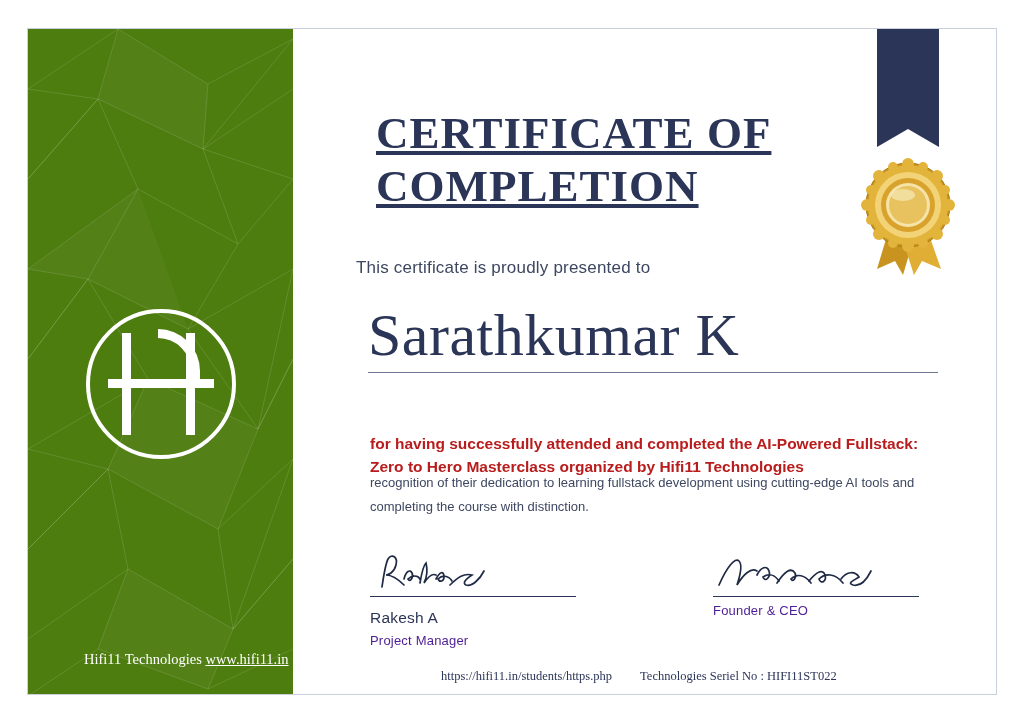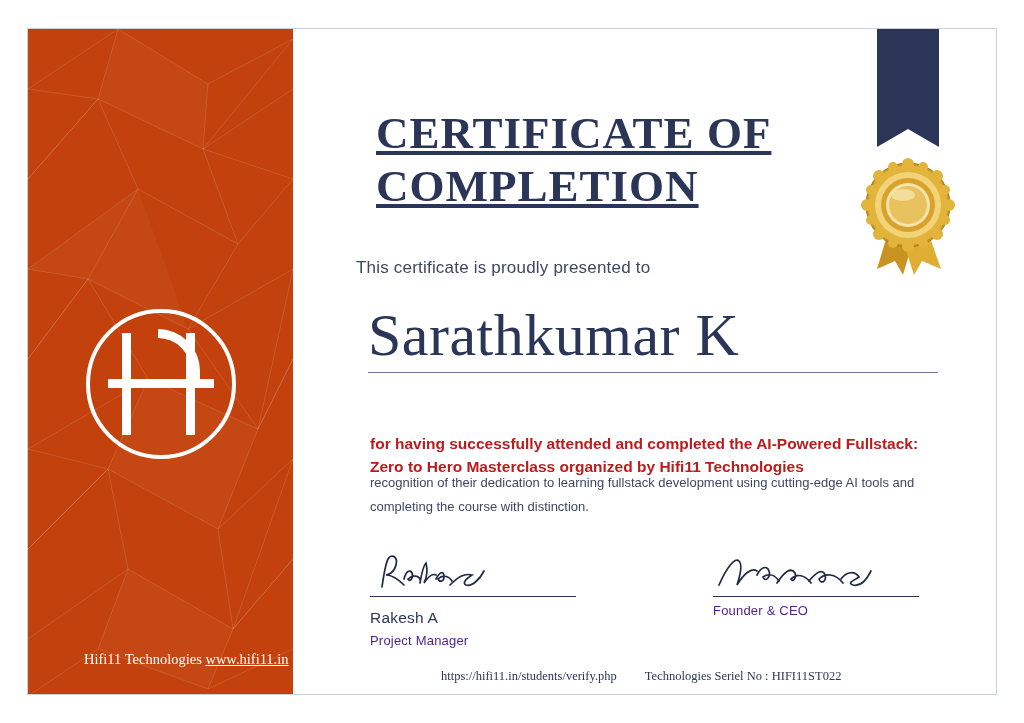--- a/index.html
+++ b/index.html
@@ -26,21 +26,21 @@
     overflow: hidden;
   }
 
   
   .left-panel {
     position: absolute;
     left: 0;
     top: 0;
     width: 265px;
     height: 100%;
-    background: #c2410c;
+    background: #4d7c0f;
     overflow: hidden;
   }
 
   .logo-wrap {
     position: absolute;
     left: 0;
     right: 0;
     top: 280px;
     display: flex;
     justify-content: center;
@@ -361,19 +361,19 @@
             <path d="M96,32 C104,22 110,20 112,26 C114,32 108,36 106,30 C112,24 122,24 130,34"></path>
             <path d="M128,30 C134,22 142,22 146,28 C140,32 134,34 140,36 C148,38 154,30 158,22"></path>
           </g>
         </svg>
       </div>
       <div class="sig-rule"></div>
       <div class="sig-role">Founder &amp; CEO</div>
     </div>
 
     <div class="verify-line">
-      <span>https://hifi11.in/students/verify.php</span>
+      <span>https://hifi11.in/students/https.php</span>
       <span class="gap"></span>
       <span>Technologies Seriel No : HIFI11ST022</span>
     </div>
 
   </div>
 </div>
 
 </body></html>

